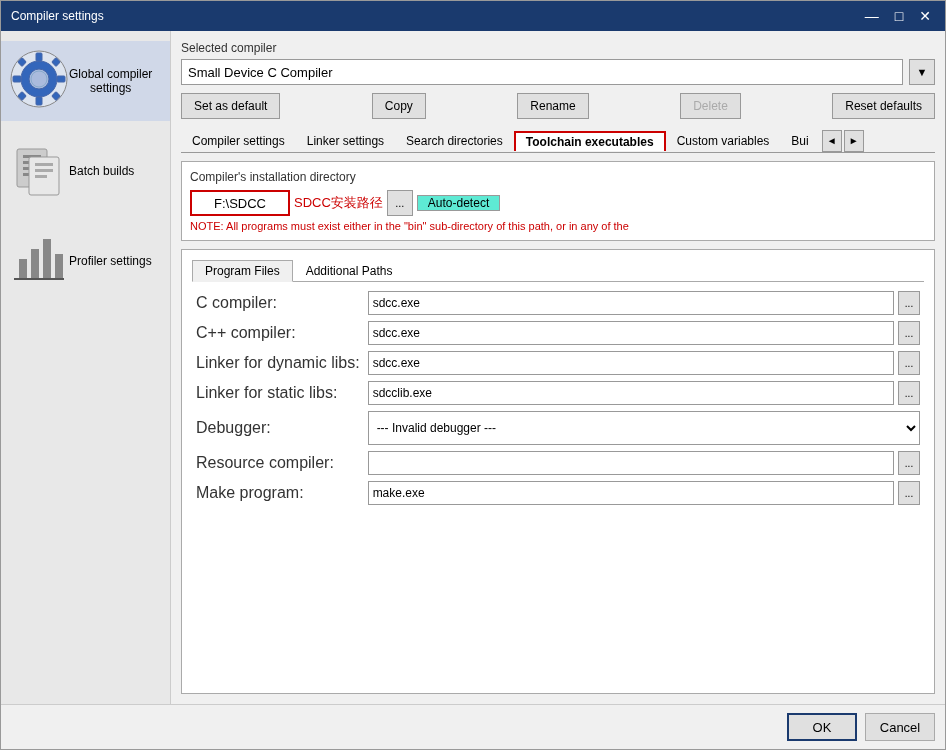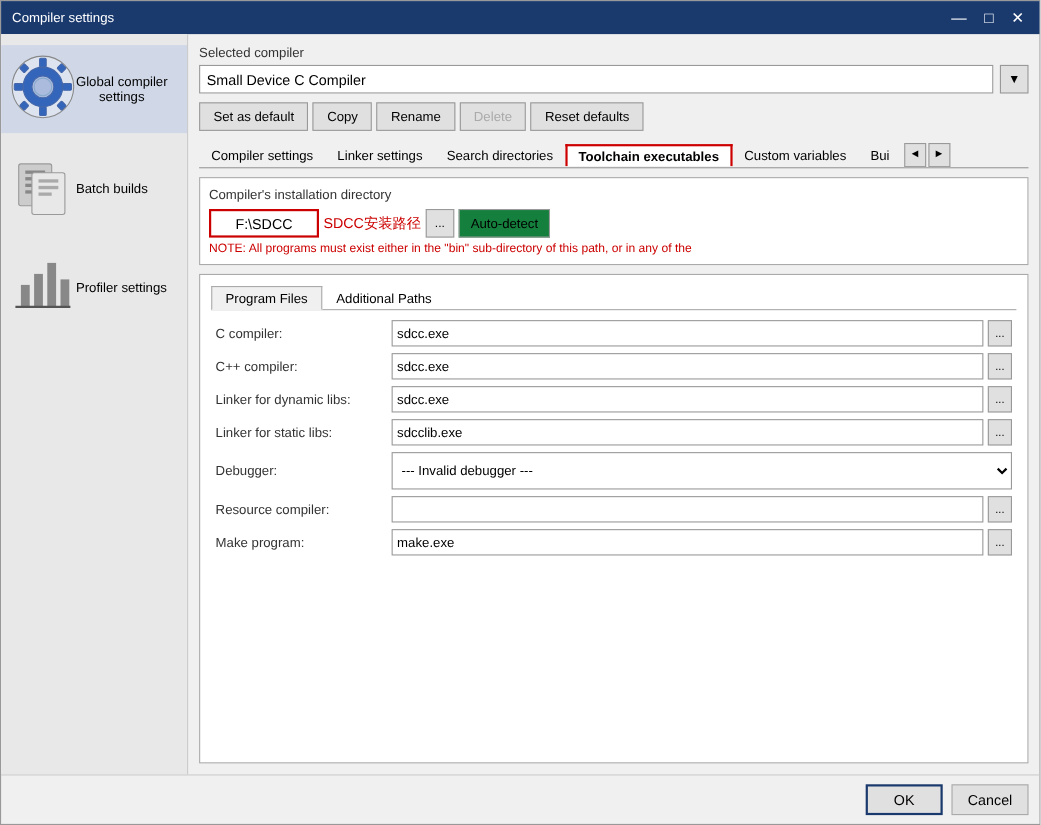--- a/index.html
+++ b/index.html
@@ -125,21 +125,21 @@
       cursor: pointer;
       font-size: 11px;
       display: flex;
       align-items: center;
       justify-content: center;
     }
     .toolbar-row {
       display: flex;
       gap: 4px;
       margin-bottom: 10px;
-      justify-content: flex-start;
+      justify-content: space-between;
     }
     .toolbar-btn {
       height: 26px;
       padding: 0 12px;
       border: 1px solid #999;
       background: #e0e0e0;
       cursor: pointer;
       font-size: 12px;
     }
     .toolbar-btn:disabled, .toolbar-btn.disabled {
@@ -215,24 +215,24 @@
     }
     .browse-btn {
       width: 26px;
       height: 26px;
       border: 1px solid #999;
       background: #e0e0e0;
       cursor: pointer;
       font-size: 11px;
     }
     .auto-detect-btn {
-      height: 26px;
+      height: 16px;
       padding: 0 10px;
       border: 1px solid #999;
-      background: #15803d;
+      background: #5eead4;
       cursor: pointer;
       font-size: 12px;
     }
     .note-text {
       color: #cc0000;
       font-size: 11px;
       margin-top: 4px;
     }
     .subtabs-bar {
       display: flex;
@@ -255,21 +255,21 @@
     .form-table {
       width: 100%;
       border-collapse: collapse;
     }
     .form-table tr td {
       padding: 3px 4px;
       vertical-align: middle;
     }
     .form-table .label-cell {
       width: 160px;
-      font-size: 12px;
+      font-size: 16px;
       color: #333;
       white-space: nowrap;
     }
     .form-table .input-cell {
       display: flex;
       gap: 4px;
     }
     .form-input {
       flex: 1;
       height: 24px;

